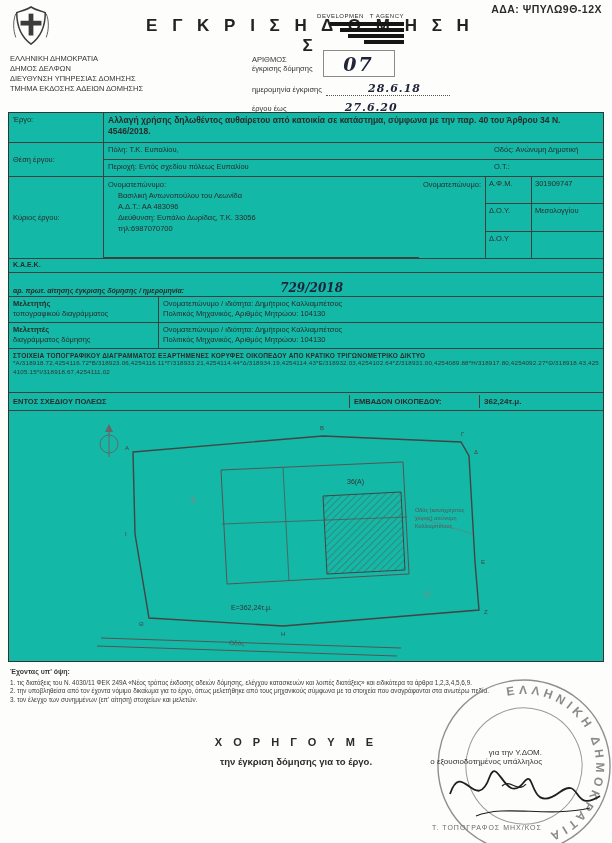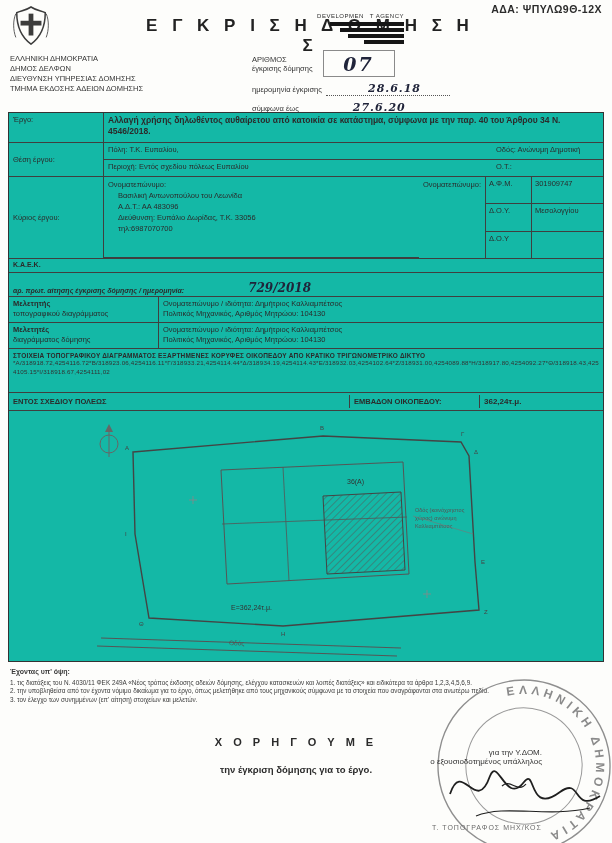--- a/index.html
+++ b/index.html
@@ -47,39 +47,39 @@
   .bold{font-weight:bold}
   .vcenter{display:flex;align-items:center}
 
   .r-project{height:30px}
   .r-project .grow{font-size:8.5px;line-height:11px}
 
   .r-loc{height:34px}
   .loc-right{flex:1;display:flex;flex-direction:column}
   .loc-sub{display:flex;flex:1;border-bottom:1px solid #3f3f3f}
   .loc-sub:last-child{border-bottom:none}
-  .w118{width:118px;flex:none;border-left:7px solid #14b8a6}
+  .w118{width:118px;flex:none;border-left:5px solid #14b8a6}
 
   .r-owner{height:82px}
   .owner-mid{flex:1;display:flex;flex-direction:row}
   .owner-block{flex:1;padding:2px 4px;font-size:7.5px;line-height:11px;border-bottom:1px solid #3f3f3f}
   .ow-ind{padding-left:10px}
   .owner-name2{height:20px;padding:3px 4px;font-size:7.5px}
   .owner-right{width:118px;flex:none;border-left:1px solid #3f3f3f;display:flex;flex-direction:column}
   .or-cell{flex:1;display:flex;border-bottom:1px solid #3f3f3f;font-size:7.5px}
   .or-cell.last{border-bottom:none}
   .or-lab{width:46px;flex:none;border-right:1px solid #3f3f3f;padding:2px 3px}
   .or-val{flex:1;padding:2px 3px}
 
   .r-kaek{height:14px}
   .r-kaek .cell{font-size:7px;font-weight:bold}
 
   .r-protocol{height:24px;align-items:flex-end}
   .r-protocol .plab{font-size:7px;font-weight:bold;font-style:italic;padding:2px 4px}
-  .r-protocol .pval{font-size:12px;margin-left:60px;margin-bottom:1px}
+  .r-protocol .pval{font-size:12px;margin-left:92px;margin-bottom:1px}
 
   .r-surv{height:26px}
   .surv-lab{width:150px;flex:none;border-right:1px solid #3f3f3f;padding:2px 4px;font-size:7.5px;line-height:10px}
   .surv-lab .l1{font-weight:bold}
   .surv-body{flex:1;padding:2px 4px;font-size:7.5px;line-height:10px}
 
   .r-topo{height:44px}
   .topo-cell{padding:3px 4px;width:100%}
   .topo-h{font-size:6.5px;font-weight:bold;letter-spacing:.2px}
   .topo-c{font-size:6.2px;letter-spacing:.2px;line-height:8.5px;word-break:break-all;color:#333}
@@ -91,21 +91,21 @@
 
   .r-draw{height:250px;justify-content:center;align-items:center}
   .siteplan{display:block}
   .siteplan text{font-family:"Liberation Sans",sans-serif}
 
   
   .having{position:absolute;left:10px;top:668px;width:594px;font-size:6.4px;line-height:8.6px;color:#3a3a3a}
   .having .hv{font-weight:bold;font-size:7px;margin-bottom:2px}
   .grant{position:absolute;left:96px;top:736px;width:400px;text-align:center}
   .grant .g1{font-size:11px;font-weight:bold;letter-spacing:4px}
-  .grant .g2{font-size:9.5px;font-weight:bold;margin-top:16px}
+  .grant .g2{font-size:9.5px;font-weight:bold;margin-top:8px}
   .sign-area{position:absolute;right:70px;top:748px;text-align:right;font-size:8px;color:#333;z-index:4}
   .signer-title{position:absolute;left:432px;top:824px;font-size:7px;color:#6b6b6b;letter-spacing:1px;z-index:4}
 
   .round-stamp{position:absolute;left:406px;top:666px;z-index:2}
 </style>
 </head>
 <body>
 
 <div class="page">
 
@@ -149,21 +149,21 @@
       </div>
       <div class="appr-num-box handw hw-num">07</div>
     </div>
     <div class="appr-line">
       <span class="lab">ημερομηνία έγκρισης</span>
       <span class="dots">
         <span class="val handw hw-date">28.6.18</span>
       </span>
     </div>
     <div class="appr-line">
-      <span class="lab">σύμφωνα έως</span>
+      <span class="lab">έργου έως</span>
       <span class="dots">
         <span class="val handw hw-date">27.6.20</span>
       </span>
     </div>
   </div>
 
   <div class="doc-table">
 
     <div class="trow r-project">
       <div class="cell lab1">Έργο:</div>

